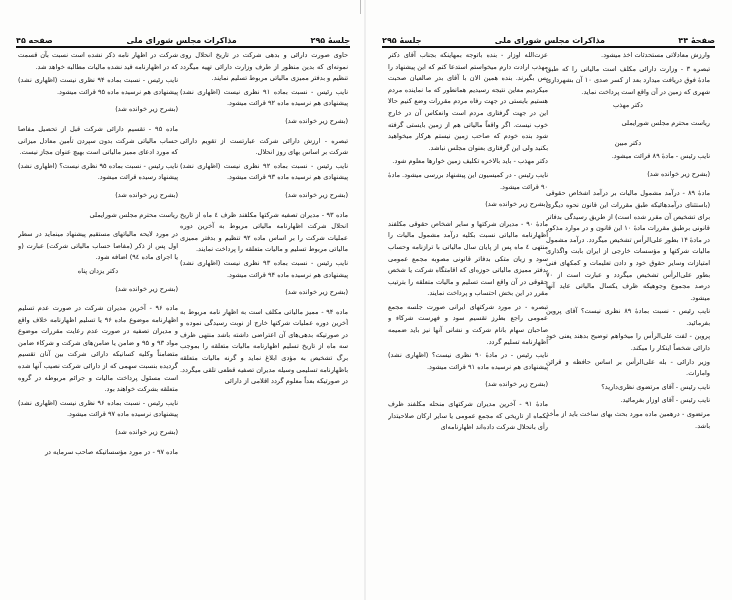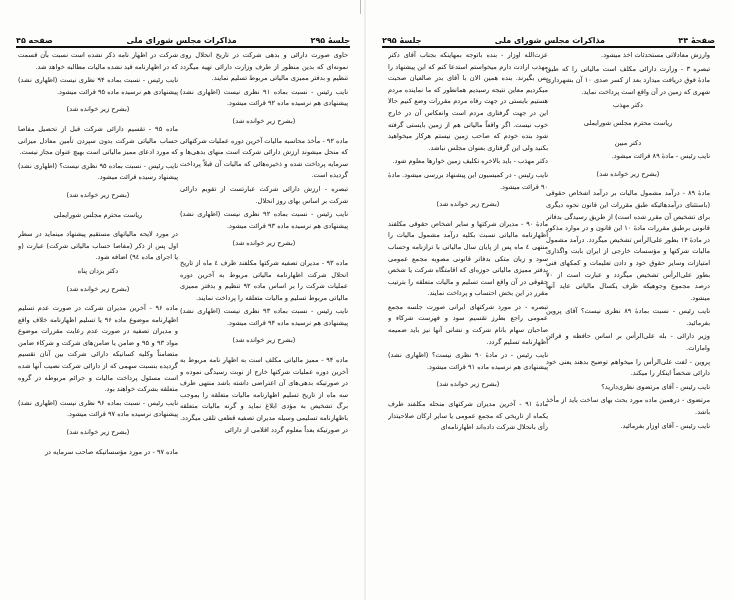--- a/index.html
+++ b/index.html
@@ -60,21 +60,20 @@
       line-height: 11.6px;
       overflow: hidden;
     }
     .page.left .col.c1 { left: 180px; width: 168px; height: 520px; }
     .page.left .col.c2 { left: 18px;  width: 160px; height: 520px; }
     .page.right .col.c1 { left: 180px; width: 164px; height: 520px; }
     .page.right .col.c2 { left: 22px;  width: 160px; height: 520px; }
     .para { margin: 0 0 2px 0; }
     .para .lead { font-weight: normal; }
     .center {
-      text-align: center;
       margin: 6px 0 8px 0;
     }
     .sig {
       text-align: center;
       margin: 0 0 2px 0;
     }
     .scan-mark {
       position: absolute;
       width: 1px;
       background: #bbb;
@@ -88,21 +87,20 @@
   <div class="page left">
     <div class="running-head">
       <span>جلسهٔ ۲۹۵</span>
       <span>مذاکرات مجلس شورای ملی</span>
       <span>صفحه ۴۵</span>
     </div>
     <div class="col c1">
         <div class="para"><span>حاوی صورت دارائی و بدهی شرکت در تاریخ انحلال روی نمونه‌ای که بدین منظور از طرف وزارت دارائی تهیه میگردد تنظیم و بدفتر ممیزی مالیاتی مربوط تسلیم نمایند.</span></div>
         <div class="para"><span class="lead">نایب رئیس -</span> <span>نسبت بماده ۹۱ نظری نیست (اظهاری نشد) پیشنهادی هم نرسیده ماده ۹۲ قرائت میشود.</span></div>
         <div class="center">(بشرح زیر خوانده شد)</div>
-        <div class="para"><span class="lead">ماده ۹۲ -</span> <span>مأخذ محاسبه مالیات آخرین دوره عملیات شرکتهائی که منحل میشوند ارزش دارائی شرکت است منهای بدهی‌ها و سرمایه پرداخت شده و ذخیره‌هائی که مالیات آن قبلاً پرداخت گردیده است.</span></div>
         <div class="para"><span class="lead">تبصره -</span> <span>ارزش دارائی شرکت عبارتست از تقویم دارائی شرکت بر اساس بهای روز انحلال.</span></div>
         <div class="para"><span class="lead">نایب رئیس -</span> <span>نسبت بماده ۹۲ نظری نیست (اظهاری نشد) پیشنهادی هم نرسیده ماده ۹۳ قرائت میشود.</span></div>
         <div class="center">(بشرح زیر خوانده شد)</div>
         <div class="para"><span class="lead">ماده ۹۳ -</span> <span>مدیران تصفیه شرکتها مکلفند ظرف ٤ ماه از تاریخ انحلال شرکت اظهارنامه مالیاتی مربوط به آخرین دوره عملیات شرکت را بر اساس ماده ۹۲ تنظیم و بدفتر ممیزی مالیاتی مربوط تسلیم و مالیات متعلقه را پرداخت نمایند.</span></div>
         <div class="para"><span class="lead">نایب رئیس -</span> <span>نسبت بماده ۹۳ نظری نیست (اظهاری نشد) پیشنهادی هم نرسیده ماده ۹۴ قرائت میشود.</span></div>
         <div class="center">(بشرح زیر خوانده شد)</div>
         <div class="para"><span class="lead">ماده ۹۴ -</span> <span>ممیز مالیاتی مکلف است به اظهار نامه مربوط به آخرین دوره عملیات شرکتها خارج از نوبت رسیدگی نموده و در صورتیکه بدهی‌های آن اعتراضی داشته باشد منتهی ظرف سه ماه از تاریخ تسلیم اظهارنامه مالیات متعلقه را بموجب برگ تشخیص به مؤدی ابلاغ نماید و گرنه مالیات متعلقه باظهارنامه تسلیمی وسیله مدیران تصفیه قطعی تلقی میگردد. در صورتیکه بعداً معلوم گردد اقلامی از دارائی</span></div>
       </div>
     <div class="col c2">
         <div class="para"><span>شرکت در اظهار نامه ذکر نشده است نسبت بآن قسمت که در اظهارنامه قید نشده مالیات مطالبه خواهد شد.</span></div>
@@ -133,25 +131,25 @@
     <div class="col c1">
         <div class="para"><span>وارزش معادلاتی مستحدثات اخذ میشود.</span></div>
         <div class="para"><span class="lead">تبصره ۳ -</span> <span>وزارت دارائی مکلف است مالیاتی را که طبق مادهٔ فوق دریافت میدارد بعد از کسر صدی ۱۰ آن بشهرداری شهری که زمین در آن واقع است پرداخت نماید.</span></div>
         <div class="sig">دکتر مهذب</div>
         <div class="center">ریاست محترم مجلس شورایملی</div>
         <div class="sig">دکتر مبین</div>
         <div class="para"><span class="lead">نایب رئیس -</span> <span>مادهٔ ۸۹ قرائت میشود.</span></div>
         <div class="center">(بشرح زیر خوانده شد)</div>
         <div class="para"><span class="lead">مادهٔ ۸۹ -</span> <span>درآمد مشمول مالیات بر درآمد اشخاص حقوقی (باستثنای درآمدهائیکه طبق مقررات این قانون نحوه دیگری برای تشخیص آن مقرر شده است) از طریق رسیدگی بدفاتر قانونی برطبق مقررات مادهٔ ۱۰ این قانون و در موارد مذکور در مادهٔ ۱۴ بطور علی‌الرأس تشخیص میگردد. درآمد مشمول مالیات شرکتها و مؤسسات خارجی از ایران بابت واگذاری امتیازات وسایر حقوق خود و دادن تعلیمات و کمکهای فنی بطور علی‌الرأس تشخیص میگردد و عبارت است از ۷۰ درصد مجموع وجوهیکه ظرف یکسال مالیاتی عاید آنها میشود.</span></div>
         <div class="para"><span class="lead">نایب رئیس -</span> <span>نسبت بمادهٔ ۸۹ نظری نیست؟ آقای پروین بفرمائید.</span></div>
+        <div class="para"><span class="lead">پروین -</span> <span>لفت علی‌الرأس را میخواهم توضیح بدهند یعنی خود دارائی شخصاً اینکار را میکند.</span></div>
         <div class="para"><span class="lead">وزیر دارائی -</span> <span>بله علی‌الرأس بر اساس حافظه و قرائن وامارات.</span></div>
-        <div class="para"><span class="lead">پروین -</span> <span>لفت علی‌الرأس را میخواهم توضیح بدهند یعنی خود دارائی شخصاً اینکار را میکند.</span></div>
         <div class="para"><span class="lead">نایب رئیس -</span> <span>آقای مرتضوی نظری‌دارید؟</span></div>
+        <div class="para"><span class="lead">نایب رئیس -</span> <span>آقای اوزار بفرمائید.</span></div>
         <div class="para"><span class="lead">مرتضوی -</span> <span>درهمین ماده مورد بحث بهای ساخت باید از مأخذ باشد.</span></div>
-        <div class="para"><span class="lead">نایب رئیس -</span> <span>آقای اوزار بفرمائید.</span></div>
       </div>
     <div class="col c2">
         <div class="para"><span class="lead">عزت‌الله اوزار -</span> <span>بنده باتوجه بمهاینکه بجناب آقای دکتر مهذب ارادت دارم میخواستم استدعا کنم که این پیشنهاد را پس بگیرند. بنده همین الان با آقای بدر صالعیان صحبت میکردیم معاین نتیجه رسیدیم همانطور که ما نماینده مردم هستیم بایستی در جهت رفاه مردم مقررات وضع کنیم حالا این در جهت گرفتاری مردم است وانعکاس آن در خارج خوب نیست. اگر واقعاً مالیاتی هم از زمین بایستی گرفته شود بنده خودم که صاحب زمین نیستم هرکار میخواهید بکنید ولی این گرفتاری بعنوان مجلس نباشد.</span></div>
         <div class="para"><span class="lead">دکتر مهذب -</span> <span>باید بالاخره تکلیف زمین خوارها معلوم شود.</span></div>
         <div class="para"><span class="lead">نایب رئیس -</span> <span>در کمیسیون این پیشنهاد بررسی میشود. مادهٔ ۹۰ قرائت میشود.</span></div>
         <div class="center">(بشرح زیر خوانده شد)</div>
         <div class="para"><span class="lead">مادهٔ ۹۰ -</span> <span>مدیران شرکتها و سایر اشخاص حقوقی مکلفند اظهارنامه مالیاتی نسبت بکلیه درآمد مشمول مالیات را منتهی ٤ ماه پس از پایان سال مالیاتی با ترازنامه وحساب سود و زیان متکی بدفاتر قانونی مصوبه مجمع عمومی بدفتر ممیزی مالیاتی حوزه‌ای که اقامتگاه شرکت یا شخص حقوقی در آن واقع است تسلیم و مالیات متعلقه را بترتیب مقرر در این بخش احتساب و پرداخت نمایند.</span></div>
         <div class="para"><span class="lead">تبصره -</span> <span>در مورد شرکتهای ایرانی صورت جلسه مجمع عمومی راجع بطرز تقسیم سود و فهرست شرکاء و صاحبان سهام بانام شرکت و نشانی آنها نیز باید ضمیمه اظهارنامه تسلیم گردد.</span></div>
         <div class="para"><span class="lead">نایب رئیس -</span> <span>در مادهٔ ۹۰ نظری نیست؟ (اظهاری نشد) پیشنهادی هم نرسیده ماده ۹۱ قرائت میشود.</span></div>
         <div class="center">(بشرح زیر خوانده شد)</div>

